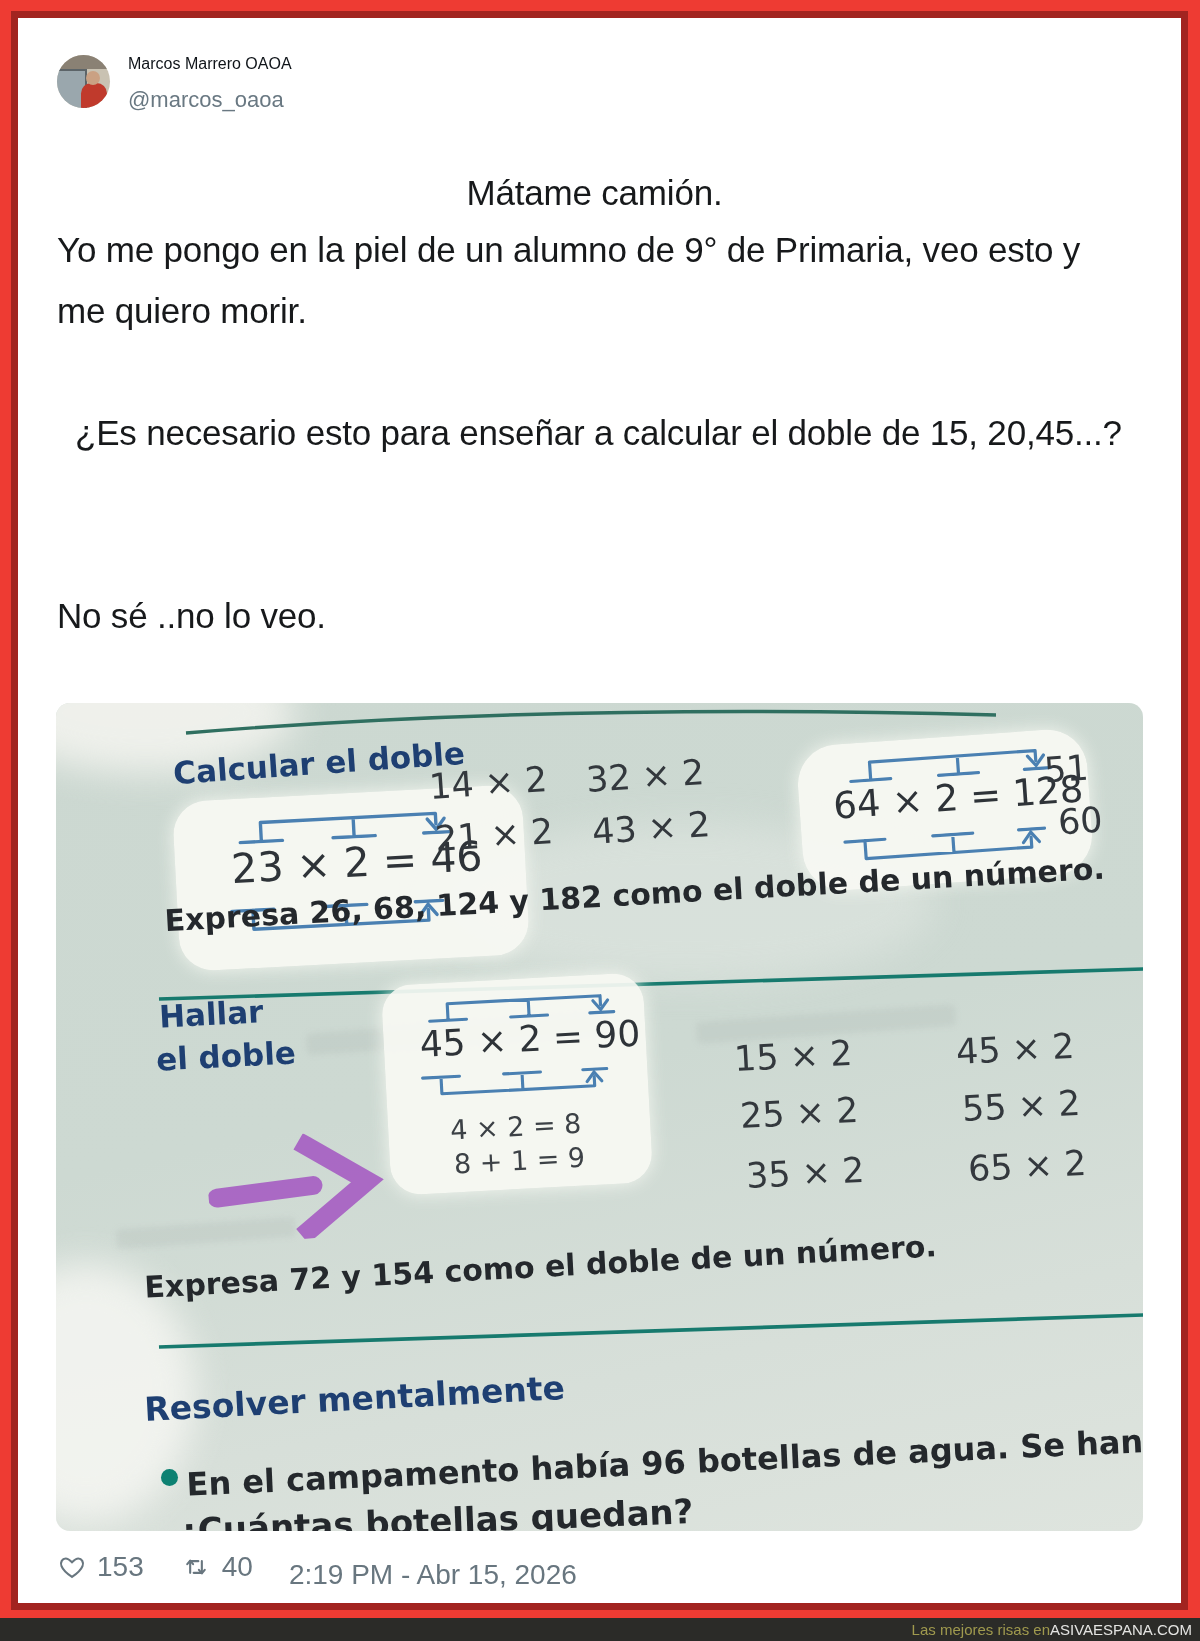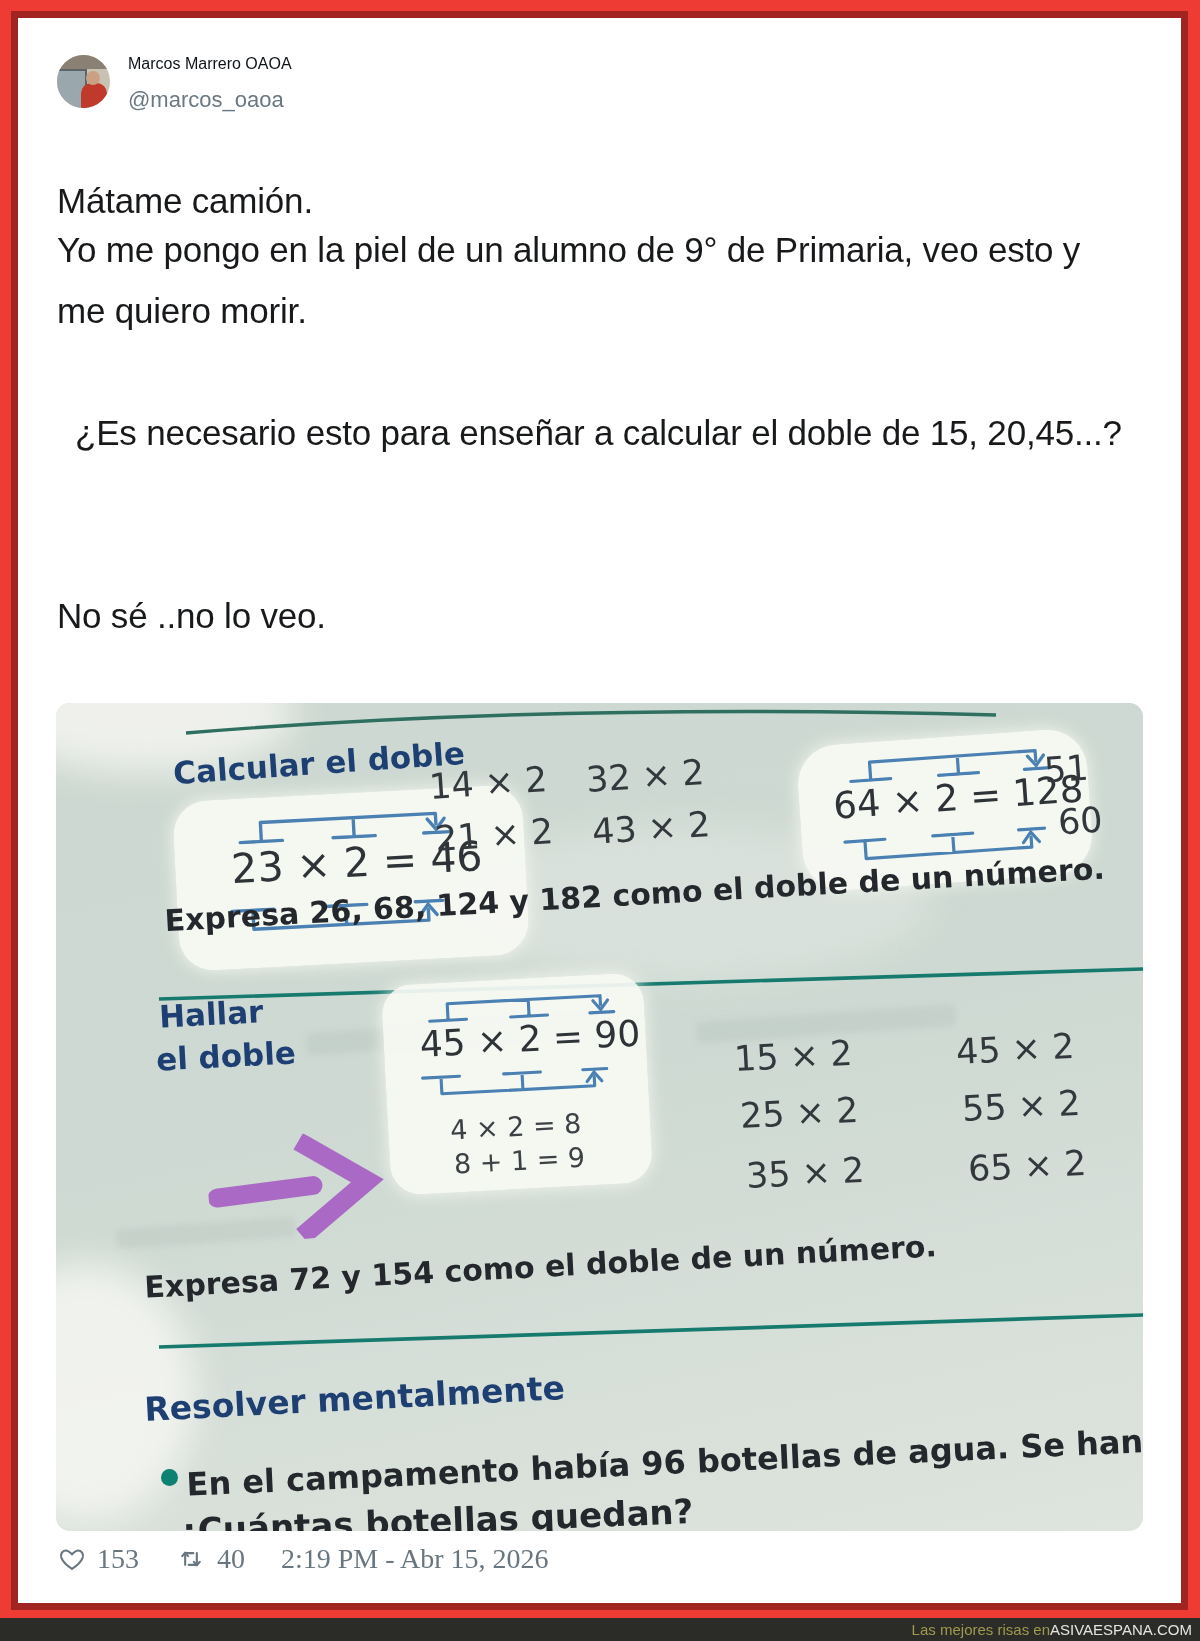--- a/index.html
+++ b/index.html
@@ -26,24 +26,24 @@
   }
   .avatar .board{position:absolute;left:-4px;top:14px;width:30px;height:40px;background:#9aa7ad;border:2px solid #5c6468;}
   .avatar .wall{position:absolute;left:0;top:0;width:100%;height:14px;background:#8a8174;}
   .avatar .shirt{position:absolute;left:24px;top:28px;width:26px;height:26px;border-radius:40% 40% 0 0;background:#c03a2c;}
   .avatar .head{position:absolute;left:29px;top:16px;width:14px;height:14px;border-radius:50%;background:#caa183;}
   .author-name{position:absolute;left:128px;top:55px;font-size:16px;font-weight:normal;color:#0f1419;}
   .author-handle{position:absolute;left:128px;top:87px;font-size:22px;color:#697882;}
   
   .tw{position:absolute;left:57px;width:1075px;font-size:35px;line-height:61px;color:#17191b;letter-spacing:-0.2px;}
   
-  .stats{position:absolute;left:57px;top:1543px;display:flex;align-items:center;color:#68767f;font-size:28px;font-family:Liberation Serif, serif;}
+  .stats{position:absolute;left:57px;top:1543px;display:flex;align-items:center;color:#68767f;font-size:28px;}
   .stat-group{display:flex;align-items:center;margin-right:36px;}
   .stat-group svg{margin-right:10px;}
-  .timestamp{color:#68767f;}
+  .timestamp{color:#68767f;margin-top:16px;}
   
   .photo{
     position:absolute;left:56px;top:703px;width:1087px;height:828px;border-radius:14px;overflow:hidden;
     background:linear-gradient(168deg,#ccd8d1 0%,#cdd9d2 45%,#d7dfd9 75%,#dee4de 100%);
     font-family:"DejaVu Sans", sans-serif;color:#33383d;
   }
   .blob{position:absolute;border-radius:50%;filter:blur(18px);}
   .blob.tl{left:-60px;top:-50px;width:300px;height:120px;background:rgba(245,245,240,0.85);}
   .blob.bl{left:-80px;top:560px;width:220px;height:260px;background:rgba(248,248,244,0.8);}
   .blob.mid{left:380px;top:120px;width:500px;height:160px;background:rgba(230,236,230,0.45);}
@@ -68,21 +68,21 @@
 
 <div class="avatar">
   <div class="wall"></div>
   <div class="board"></div>
   <div class="shirt"></div>
   <div class="head"></div>
 </div>
 <div class="author-name">Marcos Marrero OAOA</div>
 <div class="author-handle">@marcos_oaoa</div>
 
-<div class="tw" style="top:170px;">Mátame camión.</div>
+<div class="tw" style="top:162px;text-align:center;">Mátame camión.</div>
 <div class="tw" style="top:219px;">Yo me pongo en la piel de un alumno de 9° de Primaria, veo esto y me quiero morir.</div>
 <div class="tw" style="top:402px;margin-left:18px;">¿Es necesario esto para enseñar a calcular el doble de 15, 20,45...?</div>
 <div class="tw" style="top:585px;">No sé ..no lo veo.</div>
 
 <div class="photo">
   <div class="blob tl"></div>
   <div class="blob bl"></div>
   <div class="blob mid"></div>
 
   <div class="bleed" style="left:250px;top:320px;width:300px;height:22px;transform:rotate(-4deg);"></div>

